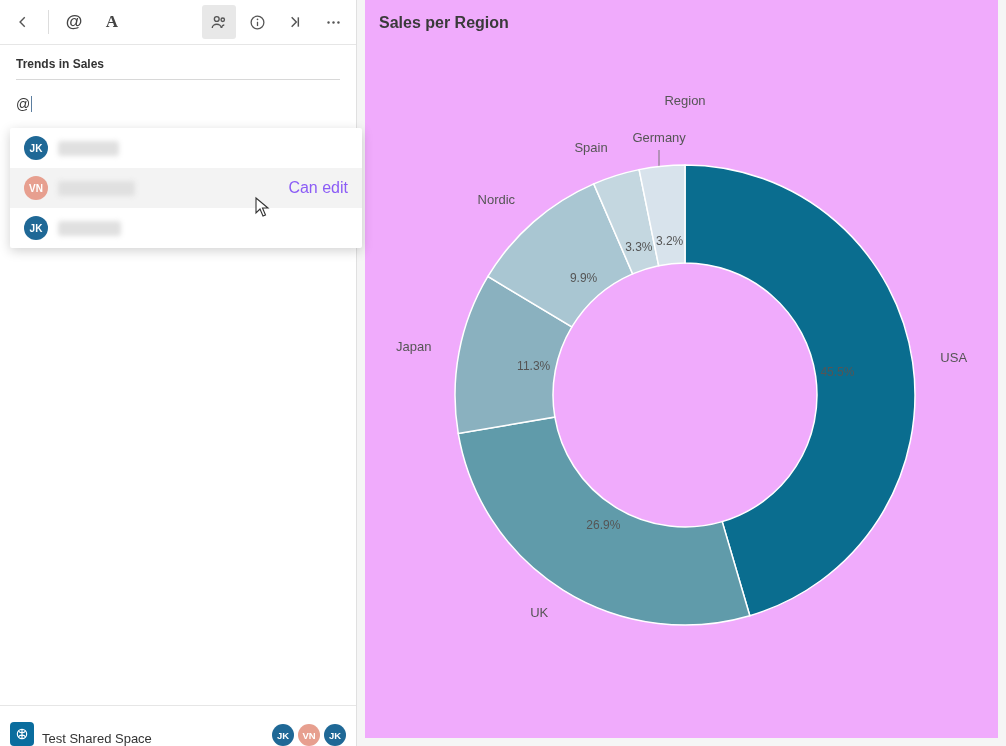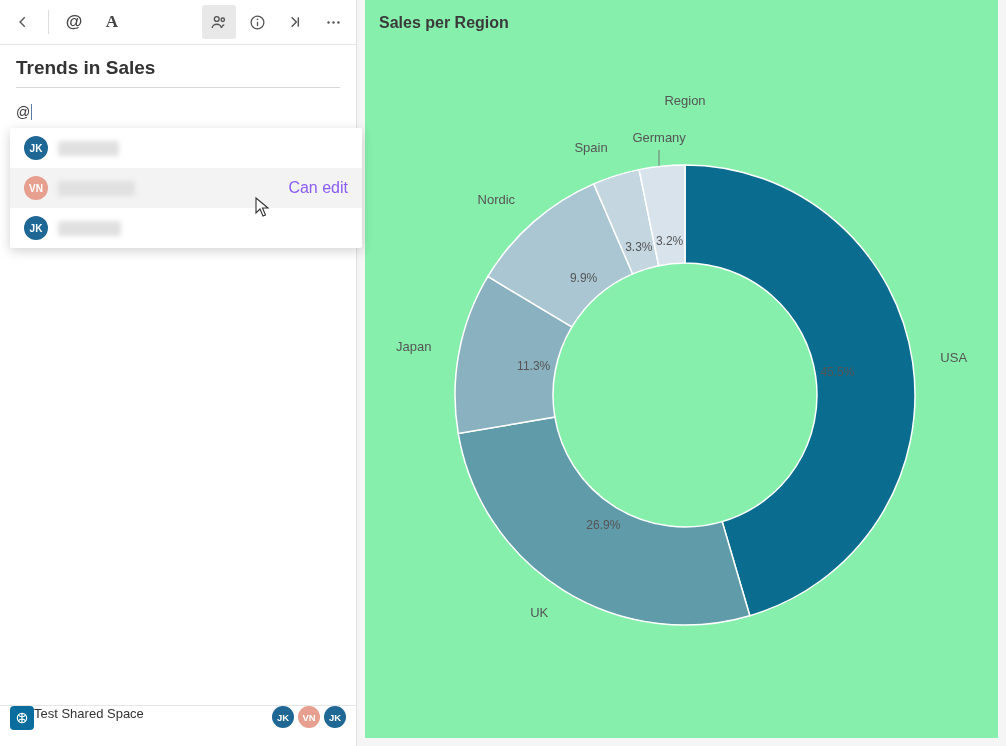--- a/index.html
+++ b/index.html
@@ -4,38 +4,38 @@
 <style>
   html,body{margin:0;padding:0;font-family:"Segoe UI",Arial,sans-serif;background:#f5f5f5;color:#333;width:1006px;height:746px;overflow:hidden}
   .app{display:flex;width:1006px;height:746px;position:relative}
   .sidebar{width:356px;background:#fff;border-right:1px solid #e0e0e0;position:relative;display:flex;flex-direction:column}
   .toolbar{height:44px;border-bottom:1px solid #e6e6e6;display:flex;align-items:center;padding:0 6px;gap:4px}
   .tbtn{width:34px;height:34px;border-radius:3px;display:flex;align-items:center;justify-content:center;color:#555;cursor:pointer}
   .tbtn.active{background:#e8e8e8}
   .vsep{width:1px;height:24px;background:#ddd;margin:0 4px}
   .spacer{flex:1}
   .panel-body{flex:1;padding:12px 16px 0 16px;position:relative}
-  .section-title{font-size:19px;font-weight:600;padding-bottom:8px;border-bottom:1px solid #d8d8d8}
+  .section-title{font-size:12px;font-weight:600;padding-bottom:8px;border-bottom:1px solid #d8d8d8}
   .at-input{margin-top:16px;font-size:14px;color:#333;display:flex;align-items:center}
   .at-input .caret{display:inline-block;width:1px;height:16px;background:#5b7ea0;margin-left:1px;animation:blink 1s step-start infinite}
   @keyframes blink{50%{opacity:0}}
   .mention-pop{position:absolute;left:10px;top:128px;width:352px;background:#fff;box-shadow:0 3px 12px rgba(0,0,0,.18);border-radius:2px;z-index:20}
   .mrow{height:40px;display:flex;align-items:center;padding:0 14px;gap:10px;cursor:pointer}
   .mrow.hl{background:#f3f3f3}
   .avatar{width:24px;height:24px;border-radius:50%;display:flex;align-items:center;justify-content:center;font-size:10px;font-weight:700;color:#fff}
   .avatar.sm{width:22px;height:22px;font-size:9.5px}
   .blur{background:#e0e0e0;color:transparent;border-radius:3px;filter:blur(2.5px);font-size:13px}
   .role{margin-left:auto;font-size:16px;color:#8b5cf6}
   .cursor-arrow{position:absolute;left:254px;top:196px;z-index:25}
-  .bottombar{height:40px;border-top:1px solid #e6e6e6;display:flex;align-items:flex-start;padding:0 10px;}
+  .bottombar{height:40px;border-top:1px solid #e6e6e6;display:flex;align-items:flex-end;padding:0 10px;gap:8px}
   .space-icon{width:24px;height:24px;border-radius:4px;background:#0a6d9e;display:flex;align-items:center;justify-content:center;color:#fff}
   .avstack{margin-left:auto;display:flex;gap:4px}
   .main{flex:1;display:flex;flex-direction:column}
   .main-header{height:44px;display:flex;align-items:center;padding:0 16px;font-size:21px;color:#a8a8a8}
-  .card{margin:0 8px 8px 8px;background:#86efac;flex:1;position:relative}
+  .card{margin:0 8px 8px 8px;background:#f0abfc;flex:1;position:relative}
   .card-title{font-size:16px;font-weight:700;color:#3a3a3a;padding:14px 14px 4px 14px}
   .chart-wrap{position:absolute;top:50px;left:0;right:0;bottom:0}
   svg text{font-family:"Segoe UI",Arial,sans-serif}
 </style>
 </head>
 <body>
 
 <div class="app">
 
   <div class="sidebar">

